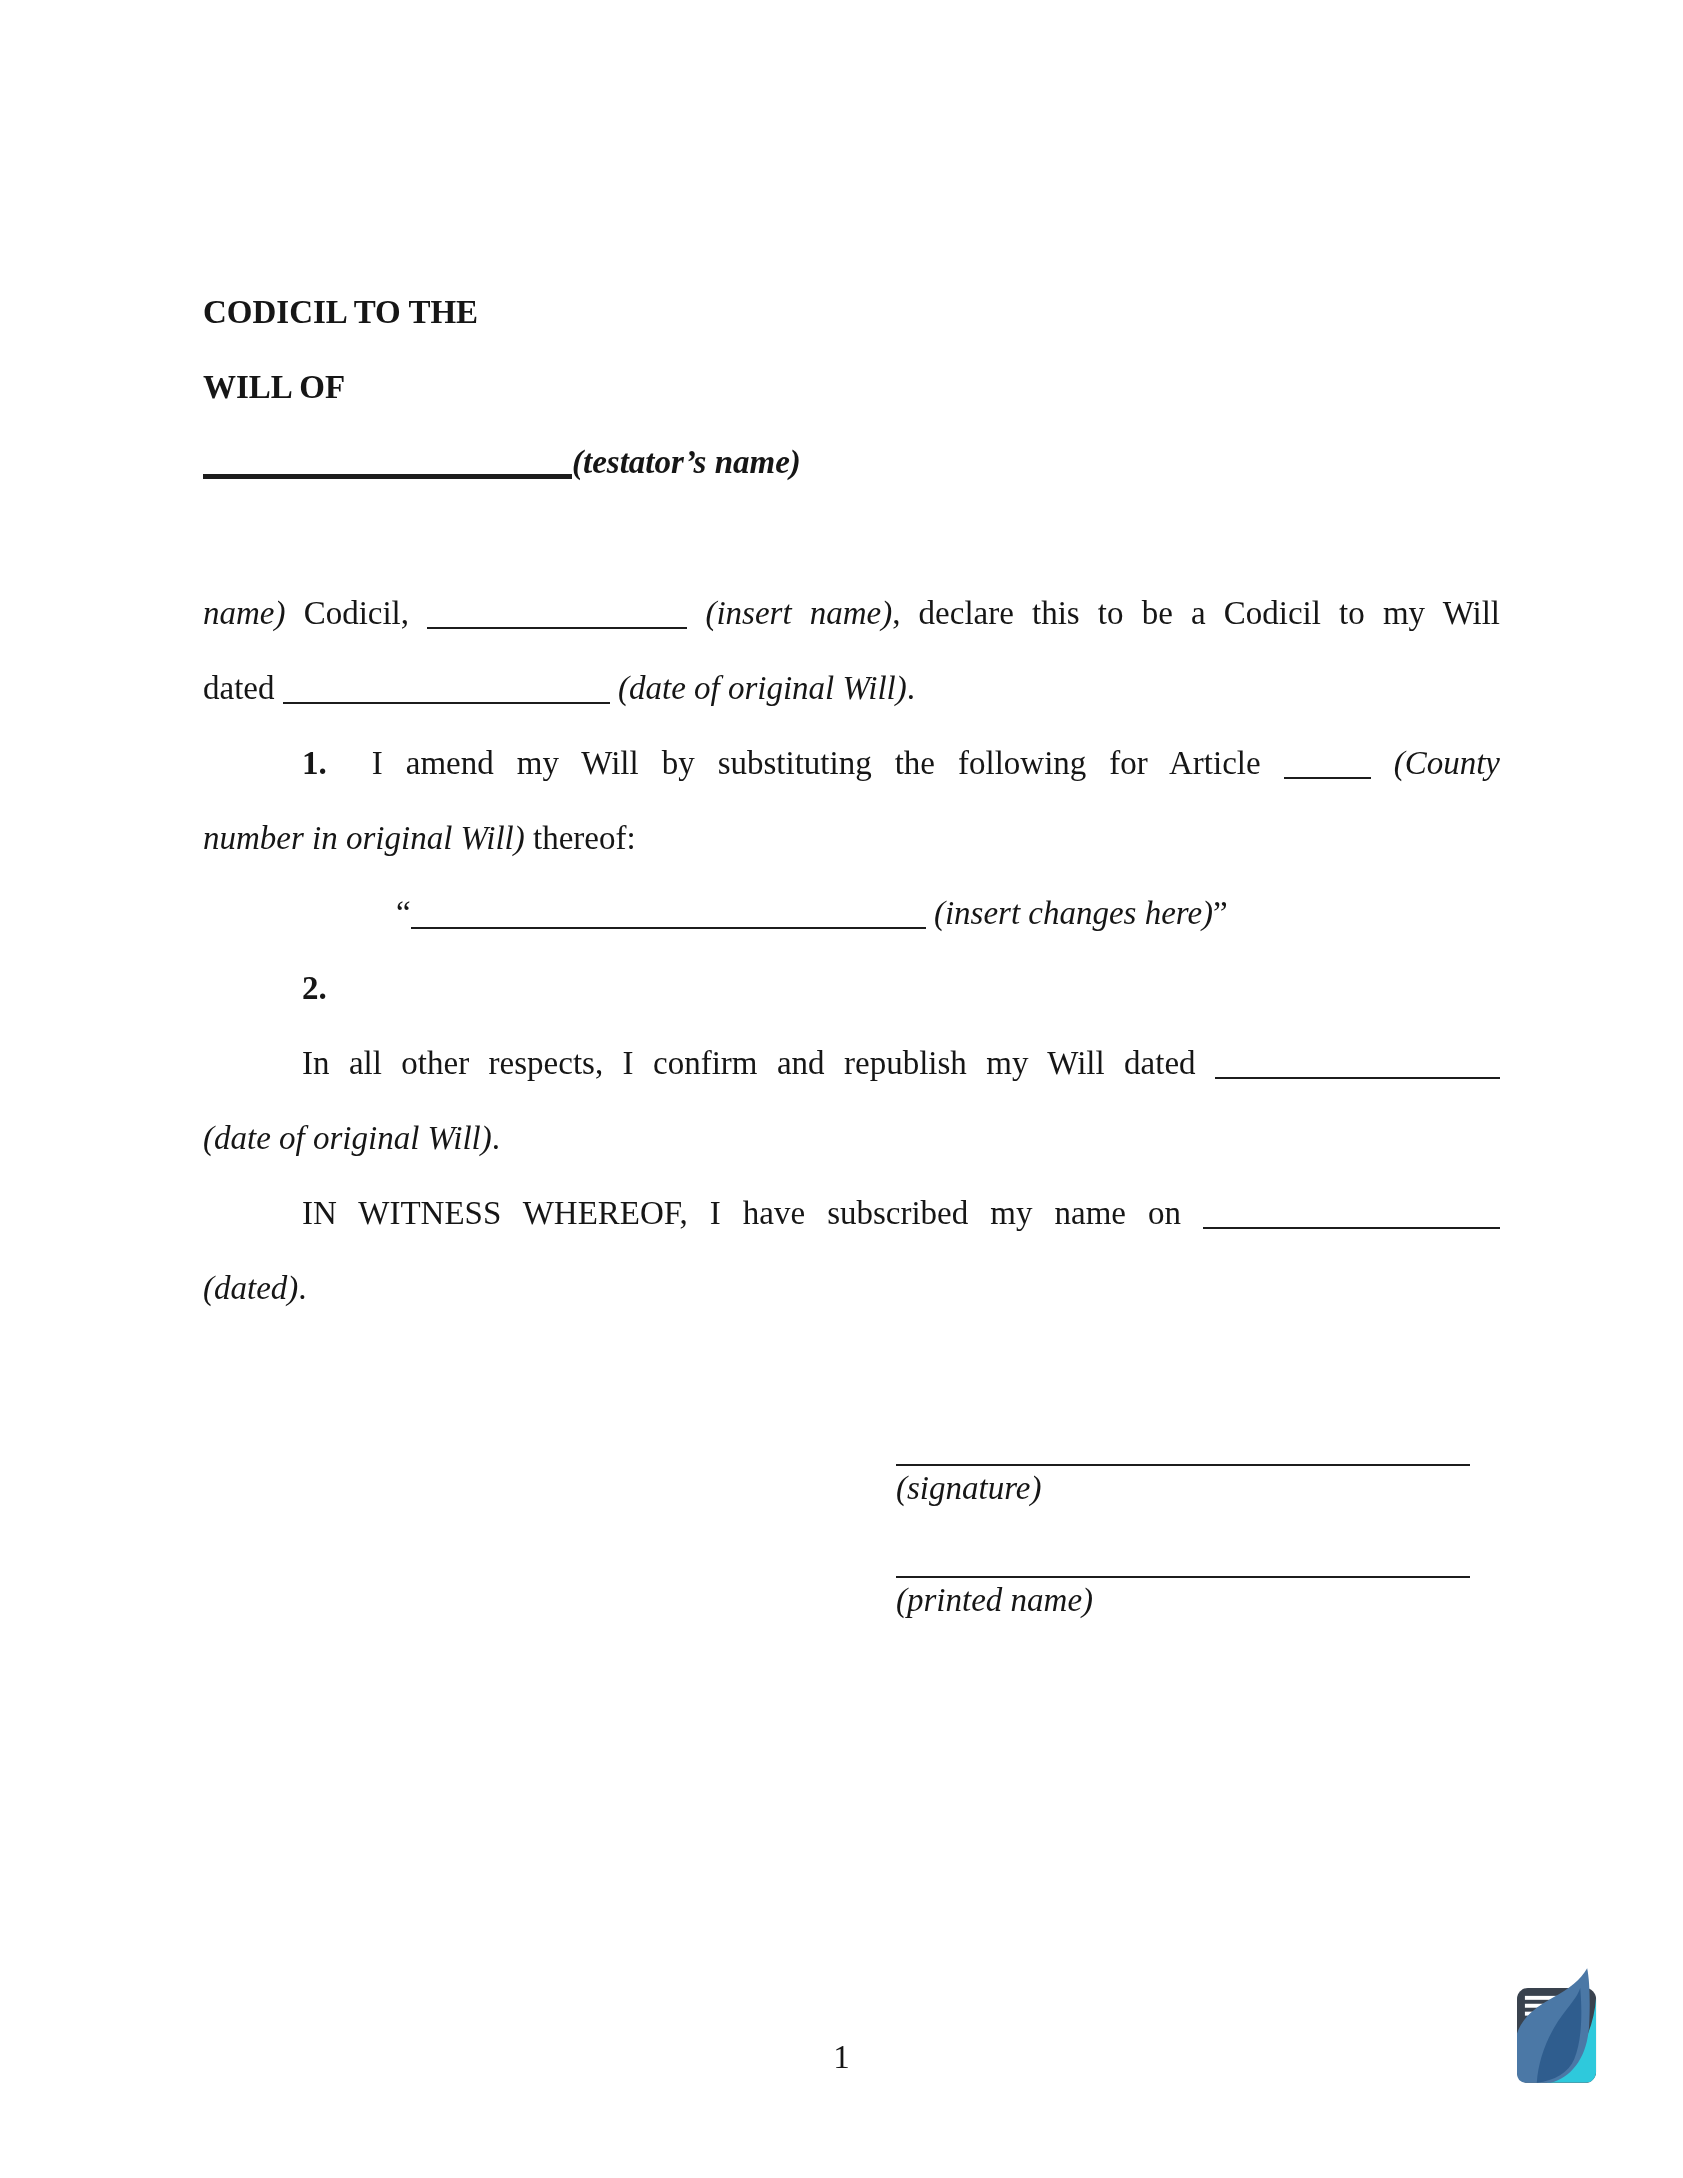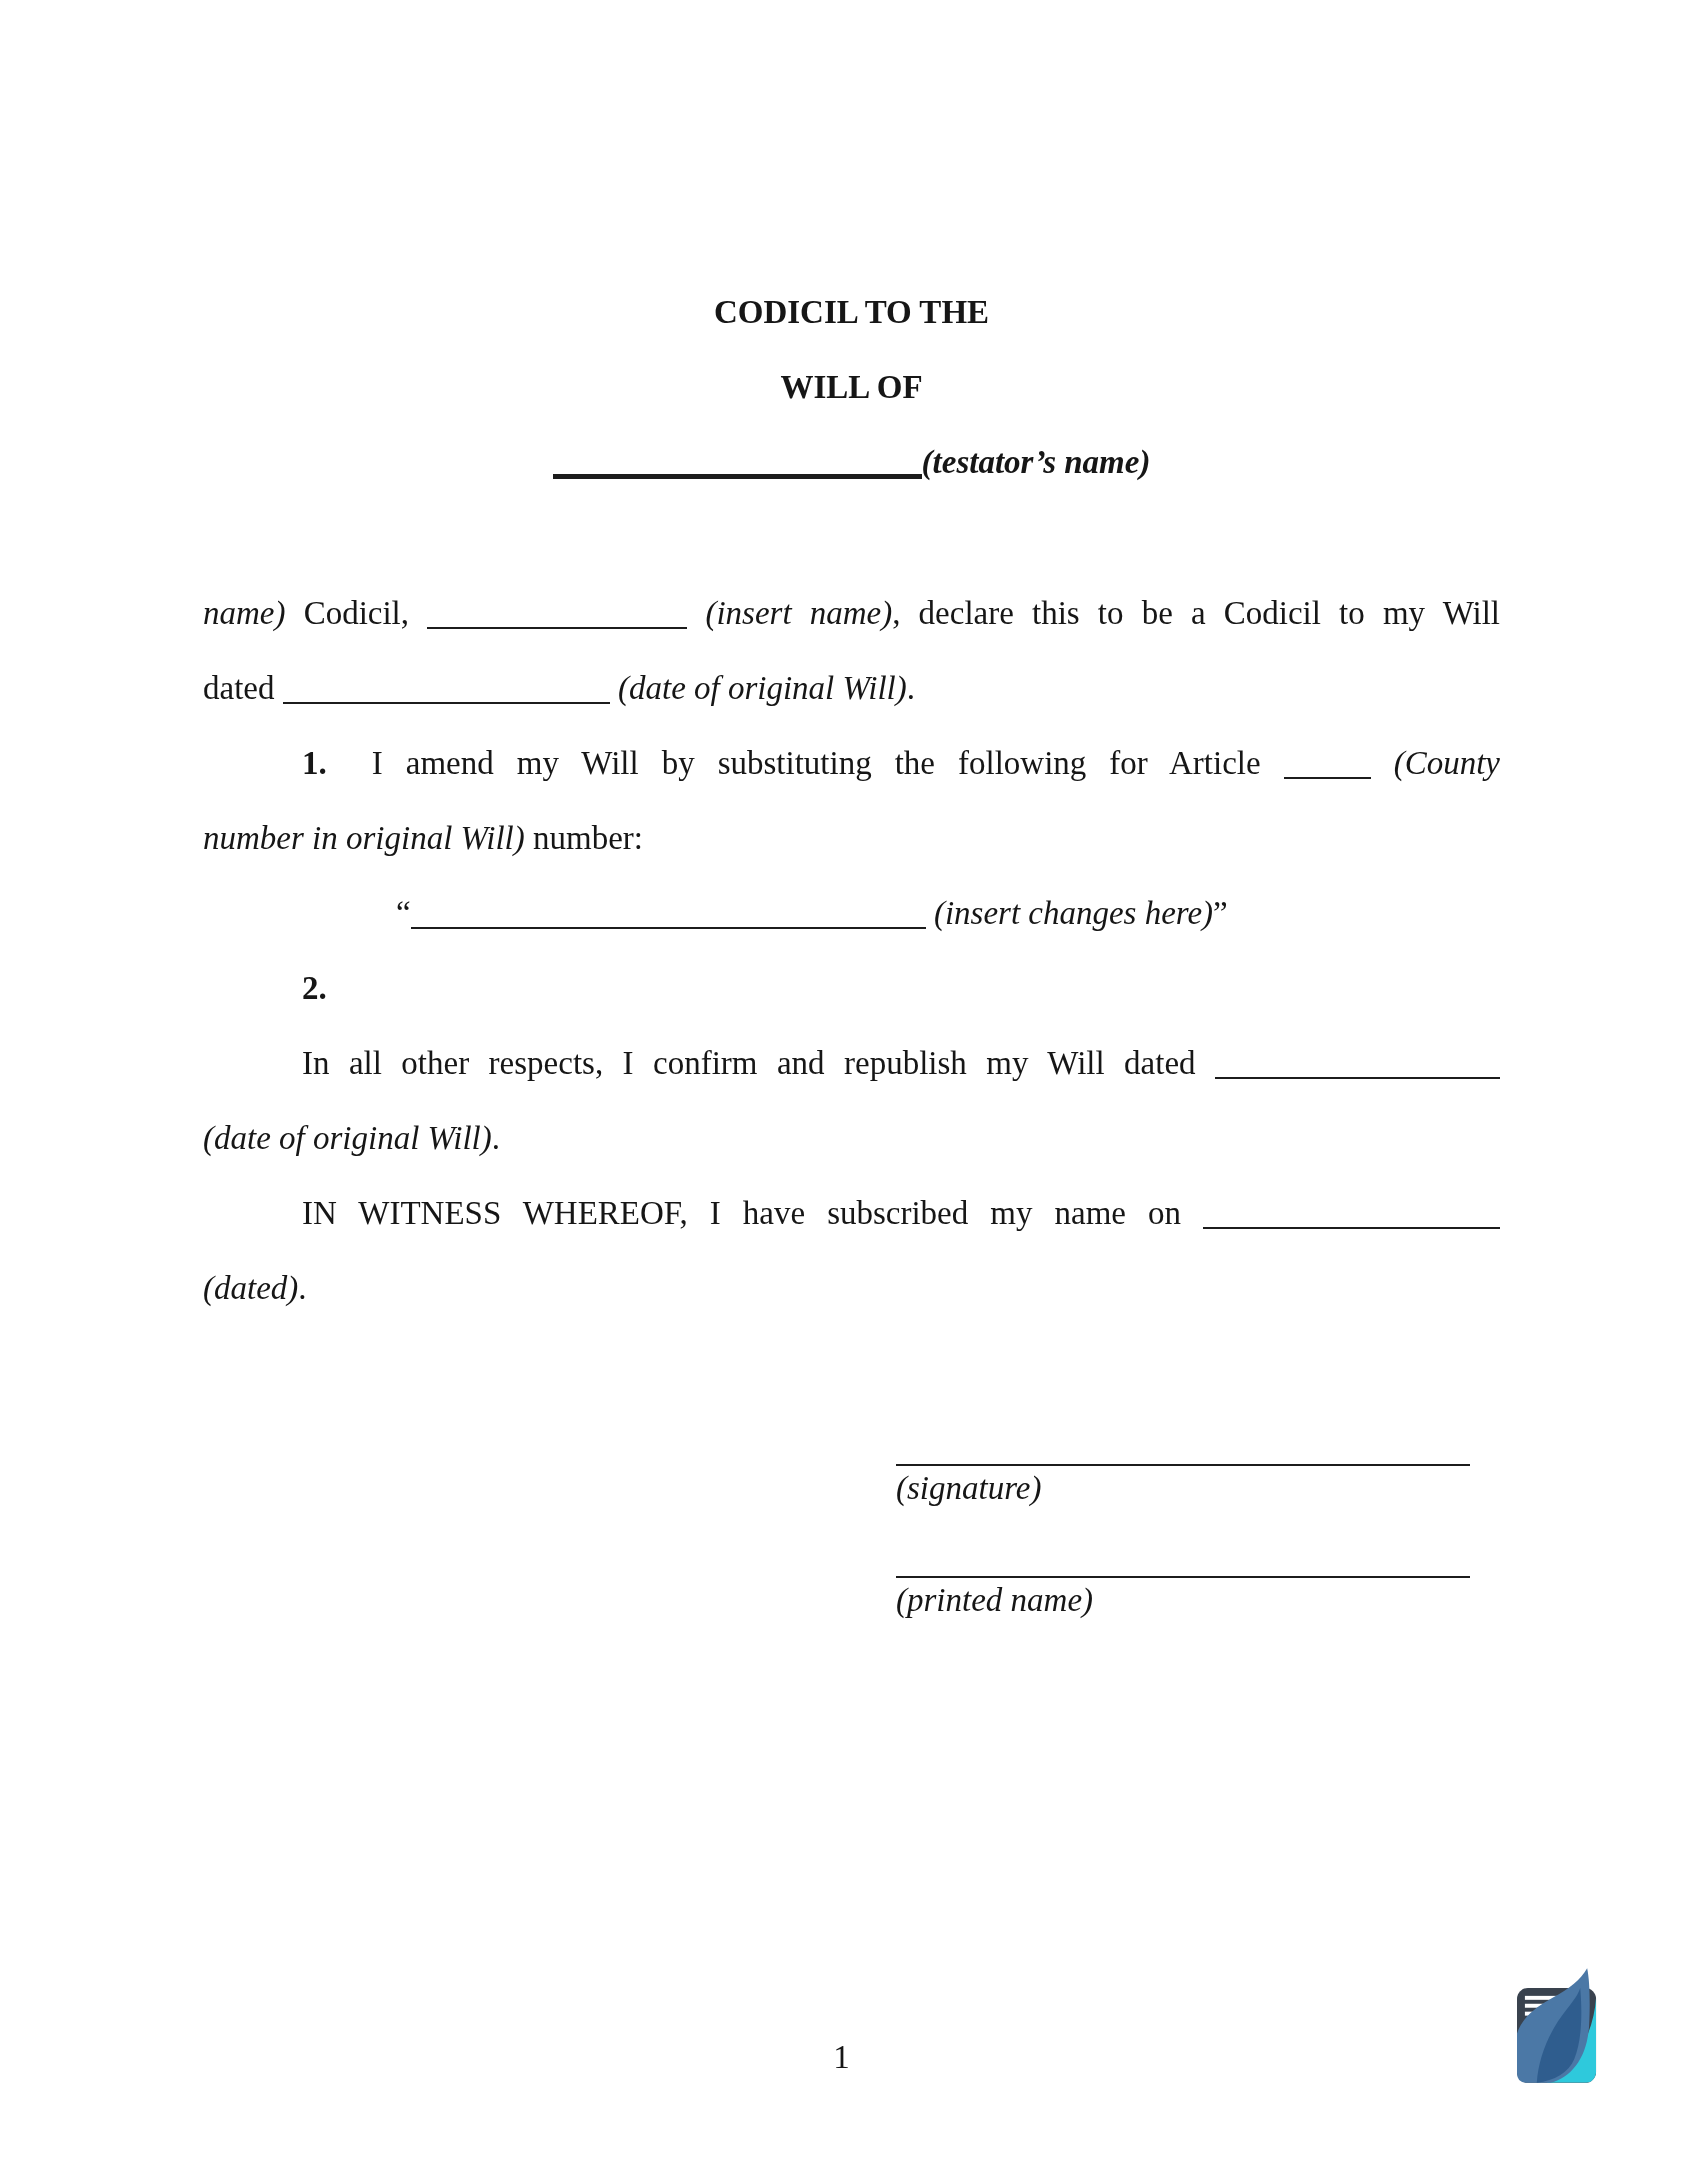--- a/index.html
+++ b/index.html
@@ -7,21 +7,21 @@
     position:relative;
     width:1683px;height:2178px;
     background:#ffffff;
     font-family:"Liberation Serif","DejaVu Serif",serif;
     font-size:33px;
     color:#161616;
     overflow:hidden;
   }
   .block{position:absolute;}
   #title-block{left:203px;top:275px;width:1297px;}
-  #title-block .line{text-align:center;}
+  #title-block .line{text-align:left;}
   #body-block{left:203px;top:576px;width:1297px;}
   .line{line-height:75px;height:75px;white-space:normal;}
   .line.stretch{text-align:justify;text-align-last:justify;}
   .b{font-weight:bold;}
   .i{font-style:italic;}
   .blank{
     display:inline-block;
     height:8px;
     border-bottom:2px solid #1c1c1c;
     margin-bottom:-5px;
@@ -47,21 +47,21 @@
   <div id="title-block" class="block">
       <div class="line"><span class="b ">CODICIL TO THE</span></div>
       <div class="line"><span class="b ">WILL OF</span></div>
       <div class="line"><span class="blank thick" style="width: 369px;"></span><span class="b i">(testator’s name)</span></div>
     </div>
 
   <div id="body-block" class="block">
       <div class="line stretch"><span class="i">name)</span><span class=""> Codicil, </span><span class="blank" style="width: 260px;"></span><span class=""> </span><span class="i">(insert name)</span><span class="">, declare this to be a Codicil to my Will</span></div>
       <div class="line"><span class="">dated </span><span class="blank" style="width: 327px;"></span><span class=""> </span><span class="i">(date of original Will)</span><span class="">.</span></div>
       <div class="line stretch" style="text-indent: 99px;"><span class="b ">1.</span><span class="gap" style="width: 45px;"></span><span class="">I amend my Will by substituting the following for Article </span><span class="blank" style="width: 87px;"></span><span class=""> </span><span class="i">(County</span></div>
-      <div class="line"><span class="i">number in original Will)</span><span class=""> number:</span></div>
+      <div class="line"><span class="i">number in original Will)</span><span class=""> thereof:</span></div>
       <div class="line" style="text-indent: 193px;"><span class="">“</span><span class="blank" style="width: 515px;"></span><span class=""> </span><span class="i">(insert changes here)</span><span class="">”</span></div>
       <div class="line" style="text-indent: 99px;"><span class="b ">2.</span></div>
       <div class="line stretch" style="text-indent: 99px;"><span class="">In all other respects, I confirm and republish my Will dated </span><span class="blank" style="width: 285px;"></span></div>
       <div class="line"><span class="i">(date of original Will)</span><span class="">.</span></div>
       <div class="line stretch" style="text-indent: 99px;"><span class="">IN WITNESS WHEREOF, I have subscribed my name on </span><span class="blank" style="width: 297px;"></span></div>
       <div class="line"><span class="i">(dated)</span><span class="">.</span></div>
     </div>
 
   <div id="sig-block" class="block">
     <div class="sig-line"></div>

